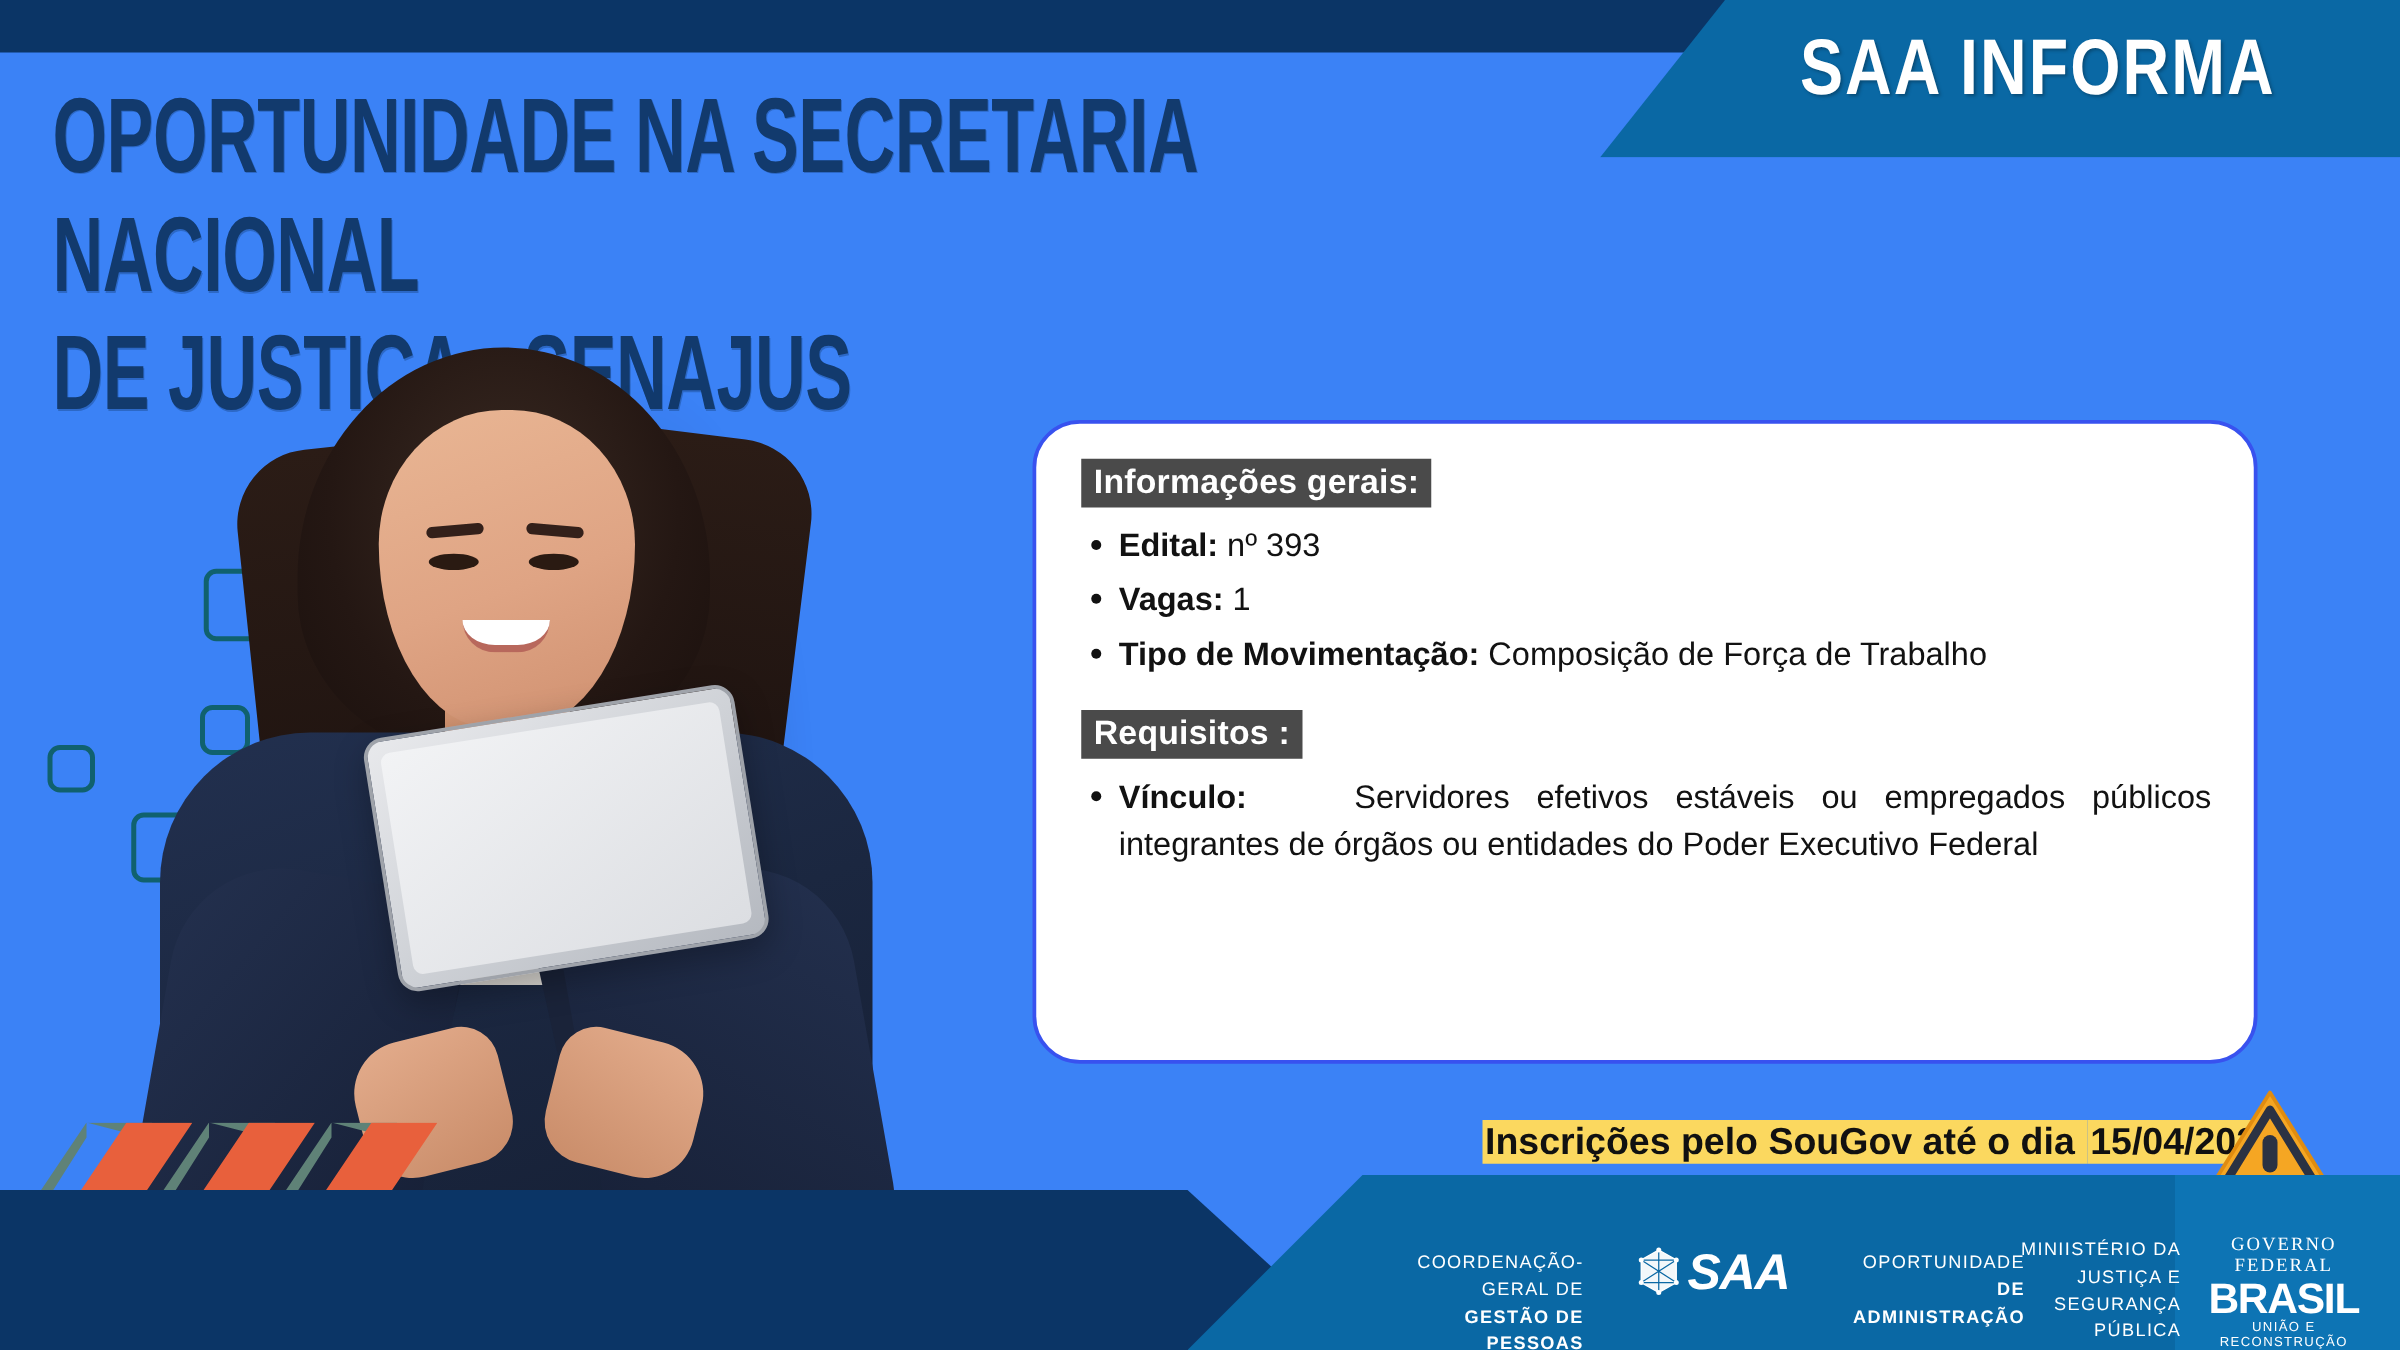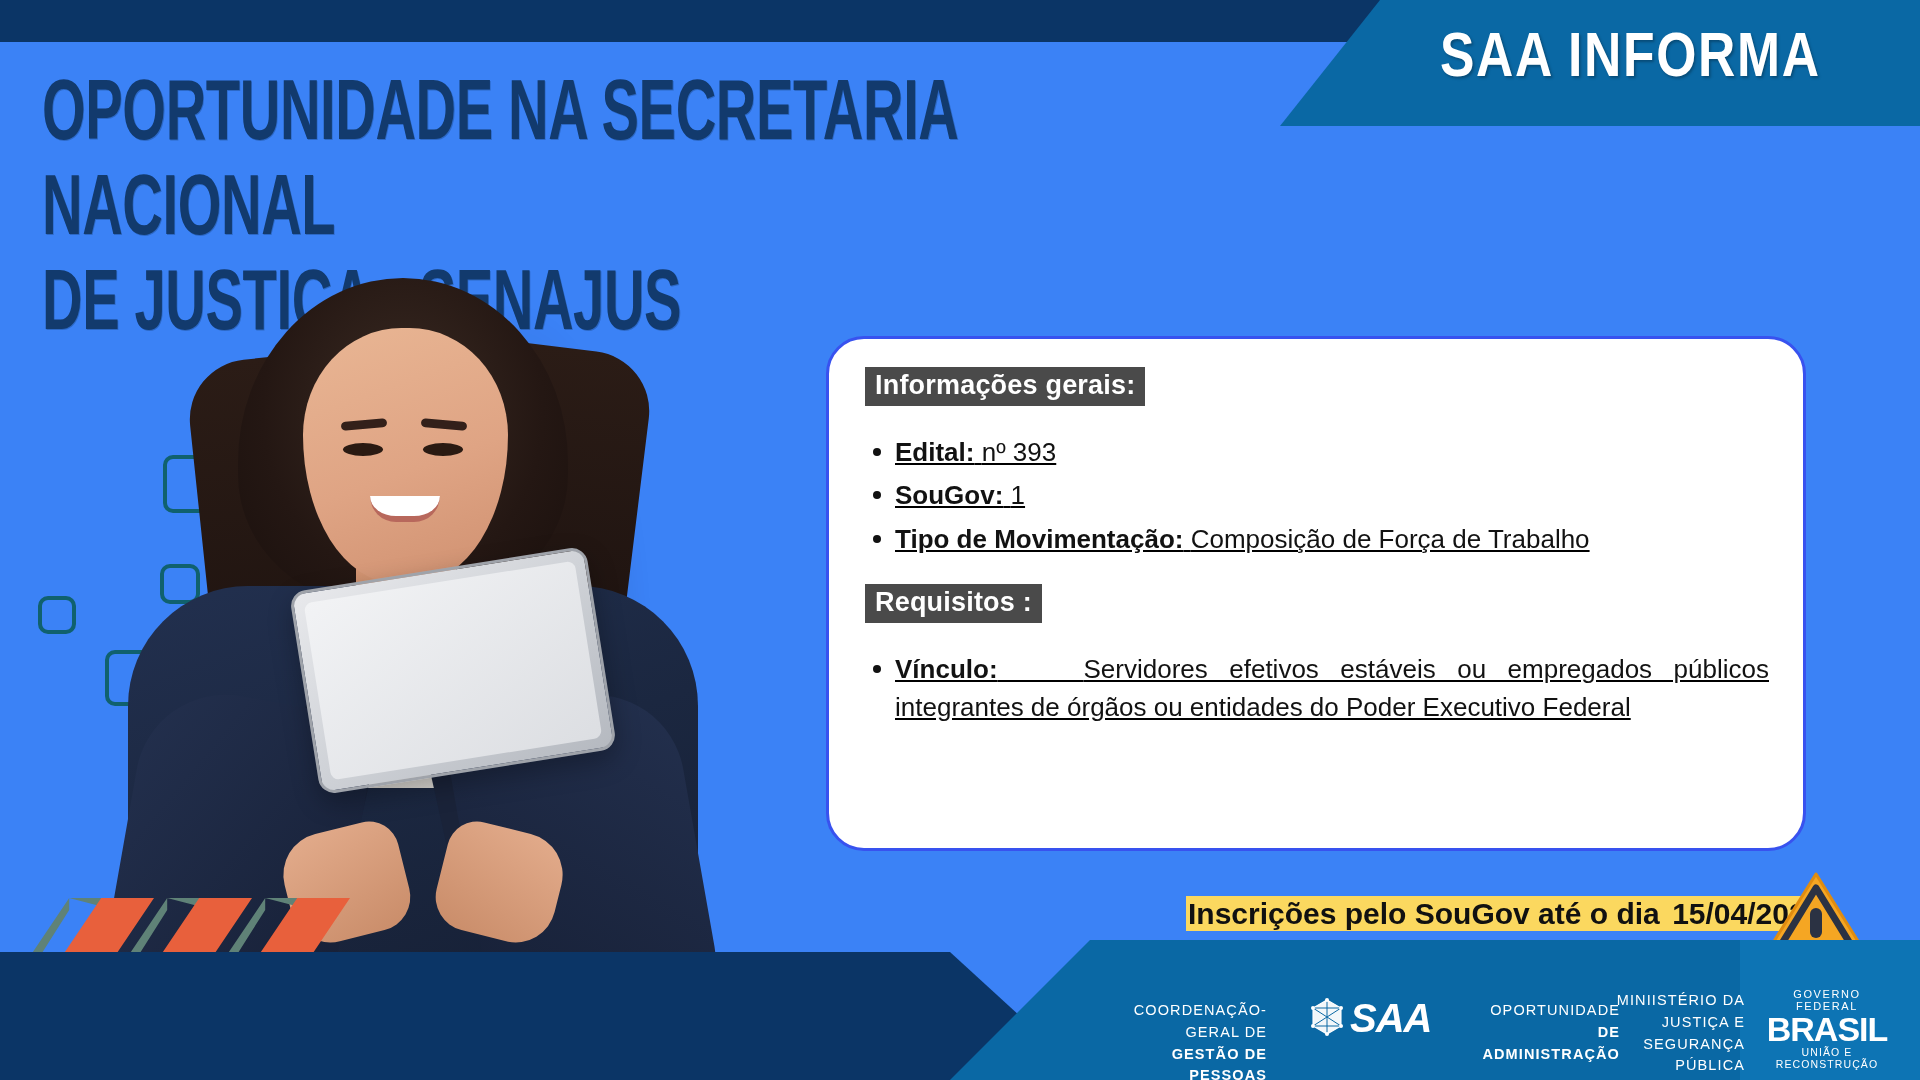--- a/index.html
+++ b/index.html
@@ -138,21 +138,21 @@
   
   .card {
     position:absolute; left:826px; top:336px; width:980px; height:515px;
     border:3px solid #3852ef; border-radius:38px; background:#fff;
   }
   .tag {
     display:inline-block; background:#4a4a4a; color:#fff;
     font-weight:700; padding:3px 10px 5px 10px;
     font-size:27px; letter-spacing:.2px;
   }
-  .info-list, .req-list { list-style:none; margin-top:28px;text-decoration:underline; }
+  .info-list, .req-list { list-style:none; margin-top:12px; }
   .info-list li, .req-list li {
     position:relative; padding-left:30px; font-size:26px; color:#121212;
     line-height:1.44; margin-bottom:6px;
   }
   .info-list li::before, .req-list li::before {
     content:""; position:absolute; left:8px; top:14px;
     width:8px; height:8px; border-radius:50%; background:#111;
   }
   .info-list b, .req-list b { font-weight:700; }
   .req-just { text-align:justify; }
@@ -185,21 +185,21 @@
     position:absolute; left:1740px; top:940px; width:180px; height:140px;
     background:#0d74b4;
   }
   .f-txt { position:absolute; color:#fff; font-size:14.5px; letter-spacing:1.1px; line-height:1.5; }
   .f-txt .b { font-weight:700; }
   .saa-logo-txt {
     position:absolute; color:#fff; font-weight:700; font-style:italic;
     font-size:40px; letter-spacing:-1px;
   }
   .brasil-box { position:absolute; color:#fff; text-align:center; }
-  .brasil-top { font-size:11px; letter-spacing:1.6px; }
+  .brasil-top { font-size:15px; letter-spacing:1.6px;font-family:Liberation Serif, serif; }
   .brasil-word { font-size:34px; font-weight:700; letter-spacing:-1px; line-height:1; }
   .brasil-bot { font-size:10.5px; letter-spacing:1.1px; }
 </style>
 </head>
 <body>
 
 <div class="stage">
 
   <div class="top-navy"></div>
   <div class="top-navy-wedge"></div>
@@ -258,21 +258,21 @@
     </div>
   <div class="chev" style="left:240px;top:898px;">
       <div class="chev-fill"></div>
     </div>
 
   <div class="card">
     <div class="card-inner">
       <span class="tag">Informações gerais:</span>
       <ul class="info-list">
         <li><b>Edital:</b> <span>nº 393</span></li>
-        <li><b>SouGov:</b> <span>1</span></li>
+        <li><b>Vagas:</b> <span>1</span></li>
         <li><b>Tipo de Movimentação:</b> <span> Composição de Força de Trabalho</span></li>
       </ul>
 
       <div class="req-wrap">
         <span class="tag">Requisitos :</span>
         <ul class="req-list">
           <li class="req-just"><b>Vínculo:</b>&nbsp;&nbsp;&nbsp;&nbsp;<span>Servidores efetivos estáveis ou empregados públicos integrantes de órgãos ou entidades do Poder Executivo Federal</span></li>
         </ul>
       </div>
     </div>

